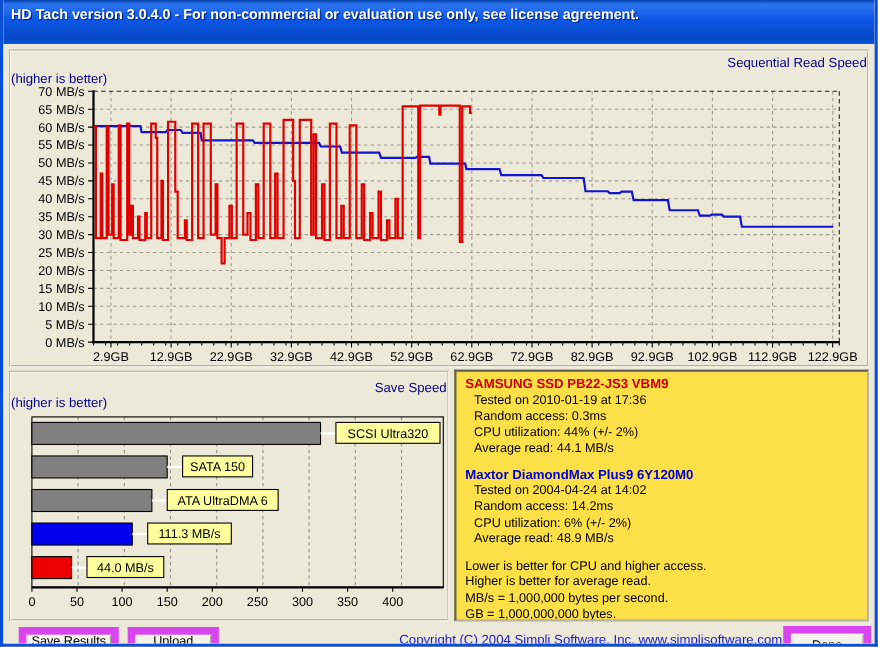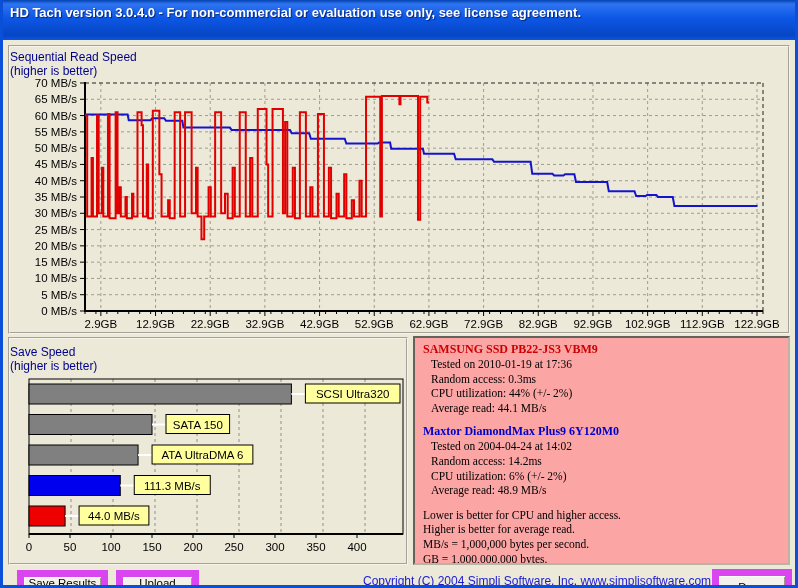--- a/index.html
+++ b/index.html
@@ -8,27 +8,27 @@
   .window{position:relative;width:798px;height:588px;background:#ECE9D8;
     border:3px solid #0A4FD8;border-top:none;overflow:hidden;}
   .titlebar{position:relative;height:40px;
     background:linear-gradient(180deg,#0342B0 0%,#2E74F0 10%,#0D57E6 45%,#0646C4 88%,#0A55E0 100%);
     color:#fff;font-weight:bold;font-size:13px;line-height:26px;padding-left:7px;
     text-shadow:1px 1px 1px #00237a; white-space:nowrap;}
   .client{position:relative;width:792px;height:556px;background:#ECE9D8;}
   .panel{position:absolute;background:#ECE9D8;border:2px groove #f7f5ea;}
   #seq-panel{left:5px;top:5px;width:782px;height:289px;}
   #burst-panel{left:5px;top:297px;width:400px;height:228px;}
-  .ctitle{position:absolute;left:0;right:0;text-align:left;color:#00008B;font-size:12px;}
+  .ctitle{position:absolute;left:0;right:0;text-align:right;color:#00008B;font-size:12px;}
   .csub{position:absolute;left:0;right:0;color:#00008B;font-size:12px;}
   #seq-panel .ctitle{top:3px;} #seq-panel .csub{top:17px;}
   #burst-panel .ctitle{top:6px;} #burst-panel .csub{top:20px;}
   svg{position:absolute;left:0;top:0;}
   #info-panel{position:absolute;left:410px;top:296px;width:377px;height:229px;
-    background:#fca5a5;border:2px inset #b8b5a4;padding:4px 6px 2px 8px;overflow:hidden;font-family:Liberation Serif, serif;}
+    background:#fde047;border:2px inset #b8b5a4;padding:4px 6px 2px 8px;overflow:hidden;}
   .dname{font-size:12px;font-weight:bold;line-height:15px;white-space:nowrap;}
   .dname.red{color:#CC0000;} .dname.blue{color:#0000CC;}
   .dline{font-size:11.5px;line-height:14.6px;color:#000;padding-left:8px;white-space:nowrap;}
   .drive{margin-bottom:9px;}
   .note{font-size:11.5px;line-height:14.6px;color:#000;white-space:nowrap;}
   .notes{margin-top:10px;}
   .btn{position:absolute;height:23px;background:#F2F1EA;border:7px solid #d946ef;
     box-shadow:inset 1px 1px 0 #ffffff, inset -1px -1px 0 #9e9b8e;
     font-family:"Liberation Sans",sans-serif;font-size:11.5px;color:#000;cursor:pointer;padding:0;}
   .btn span{display:block;width:100%;text-align:center;}

